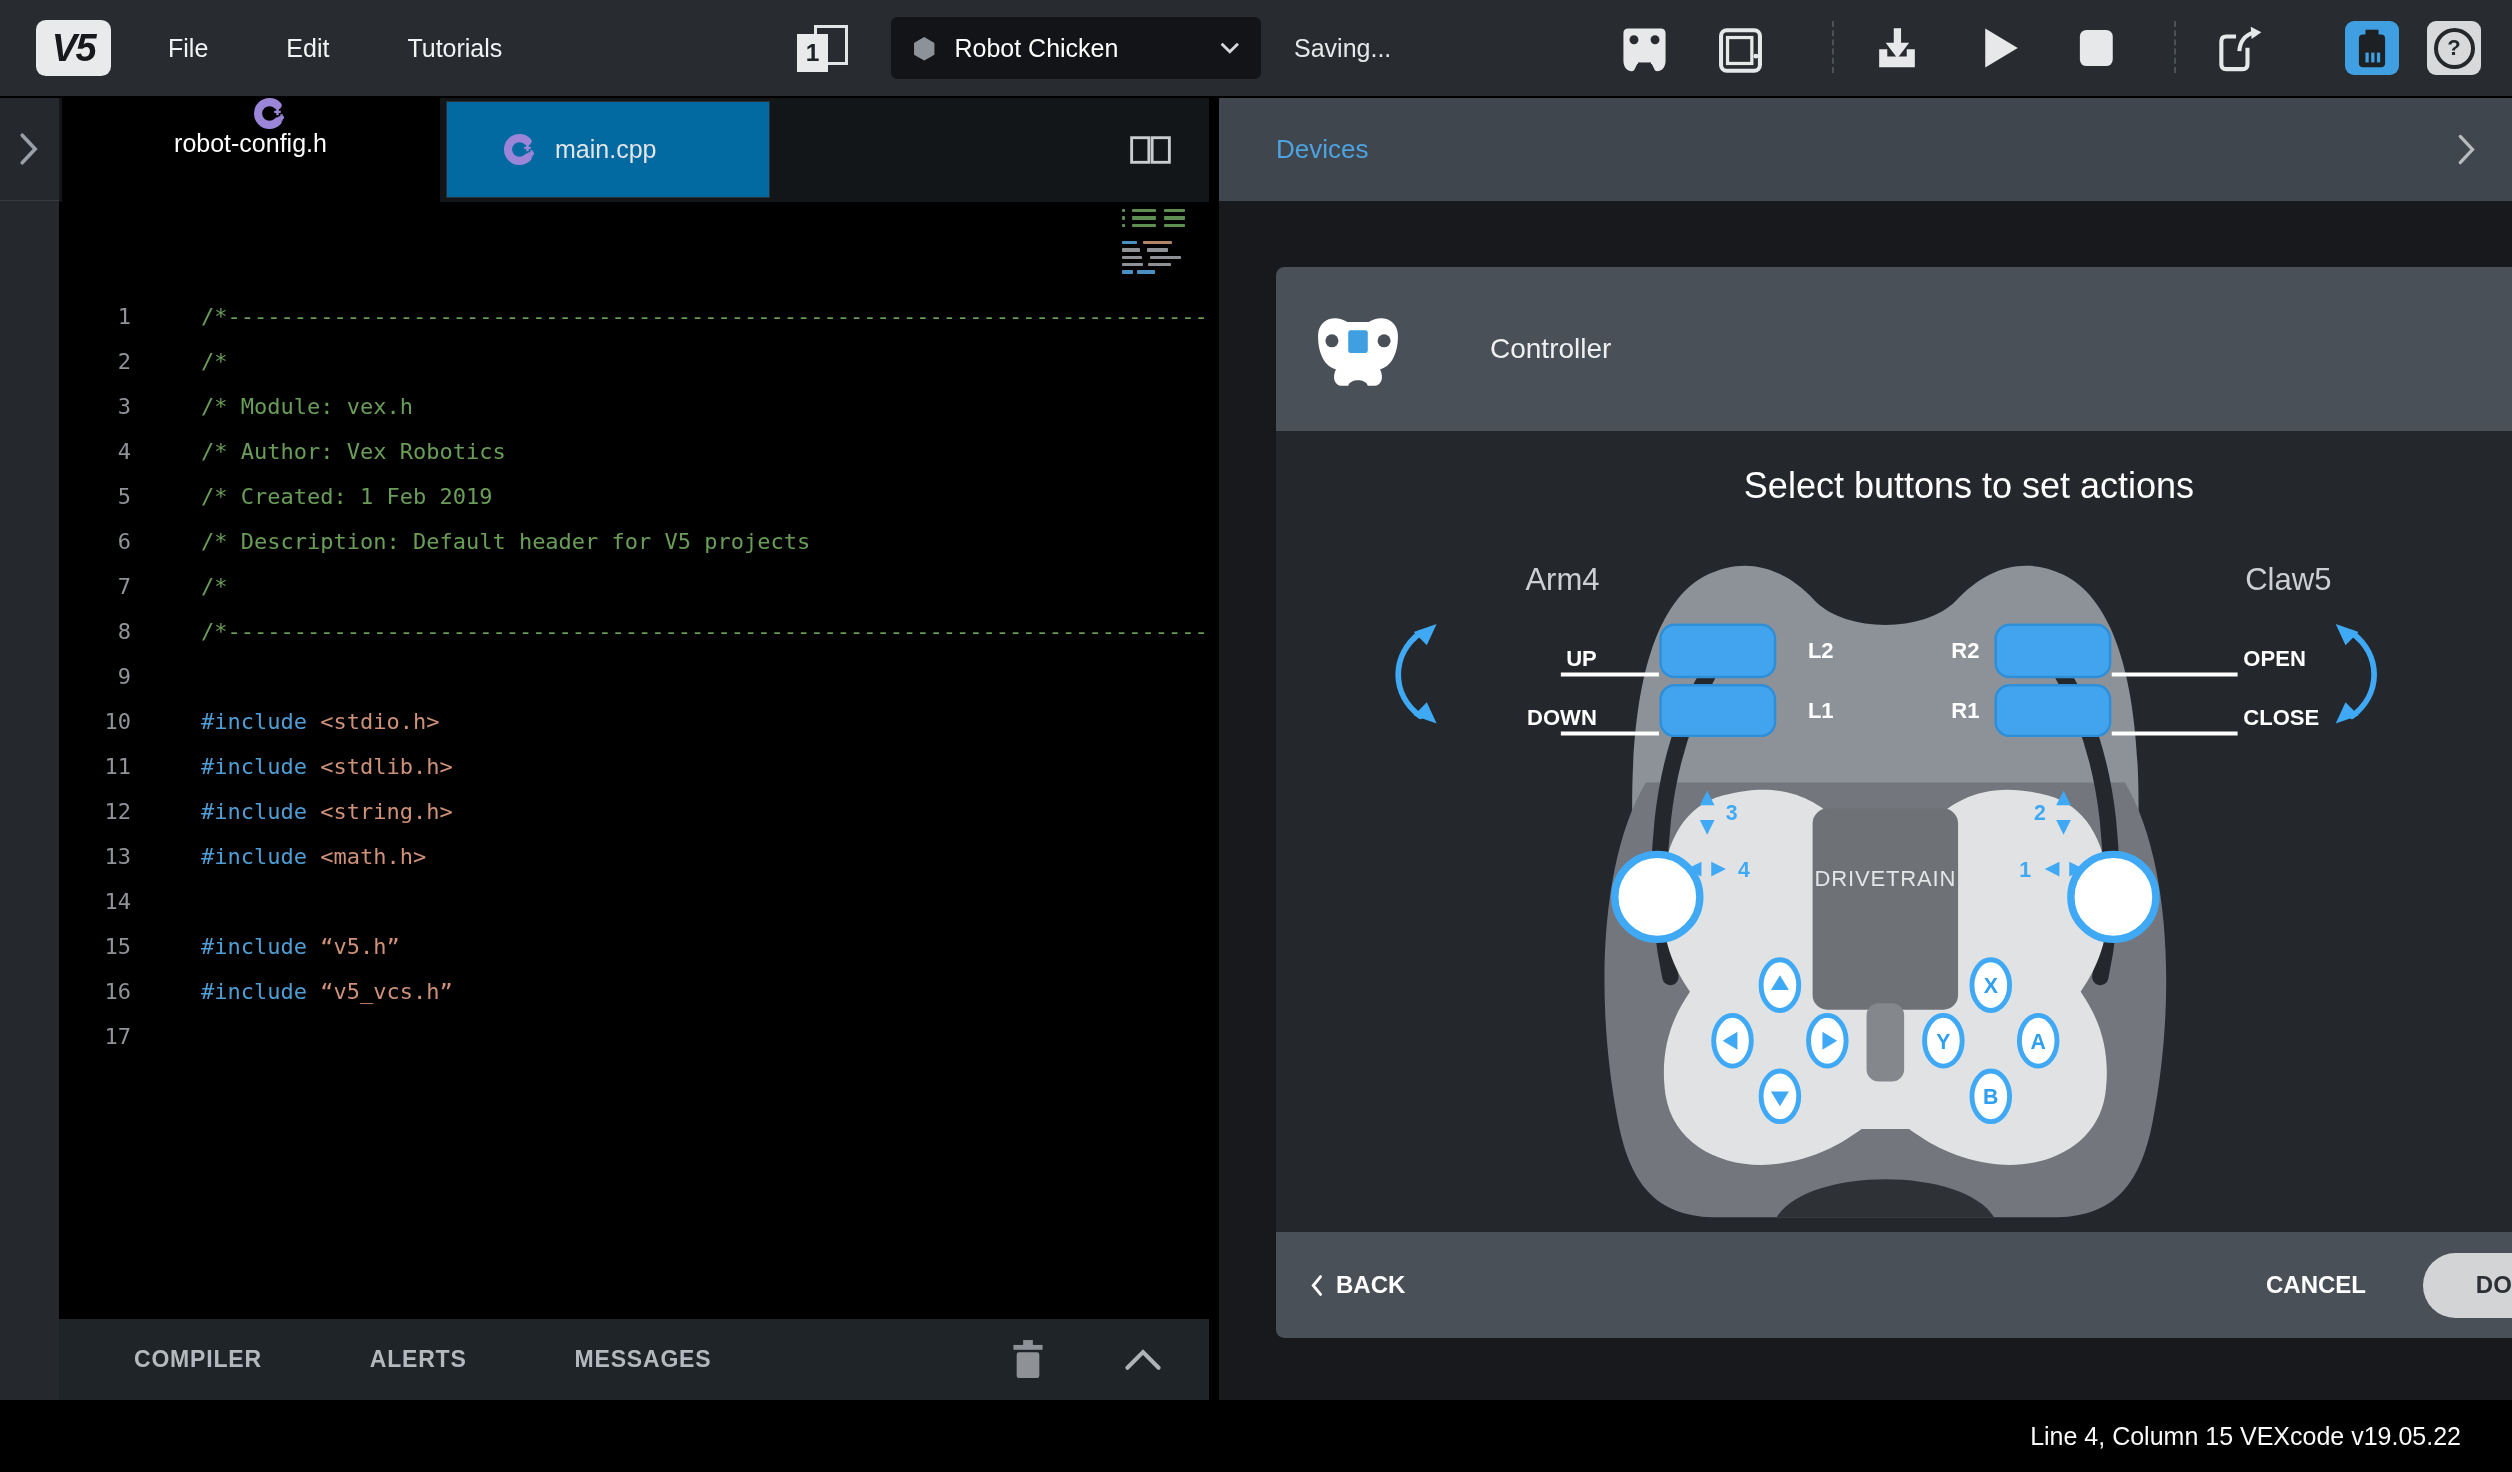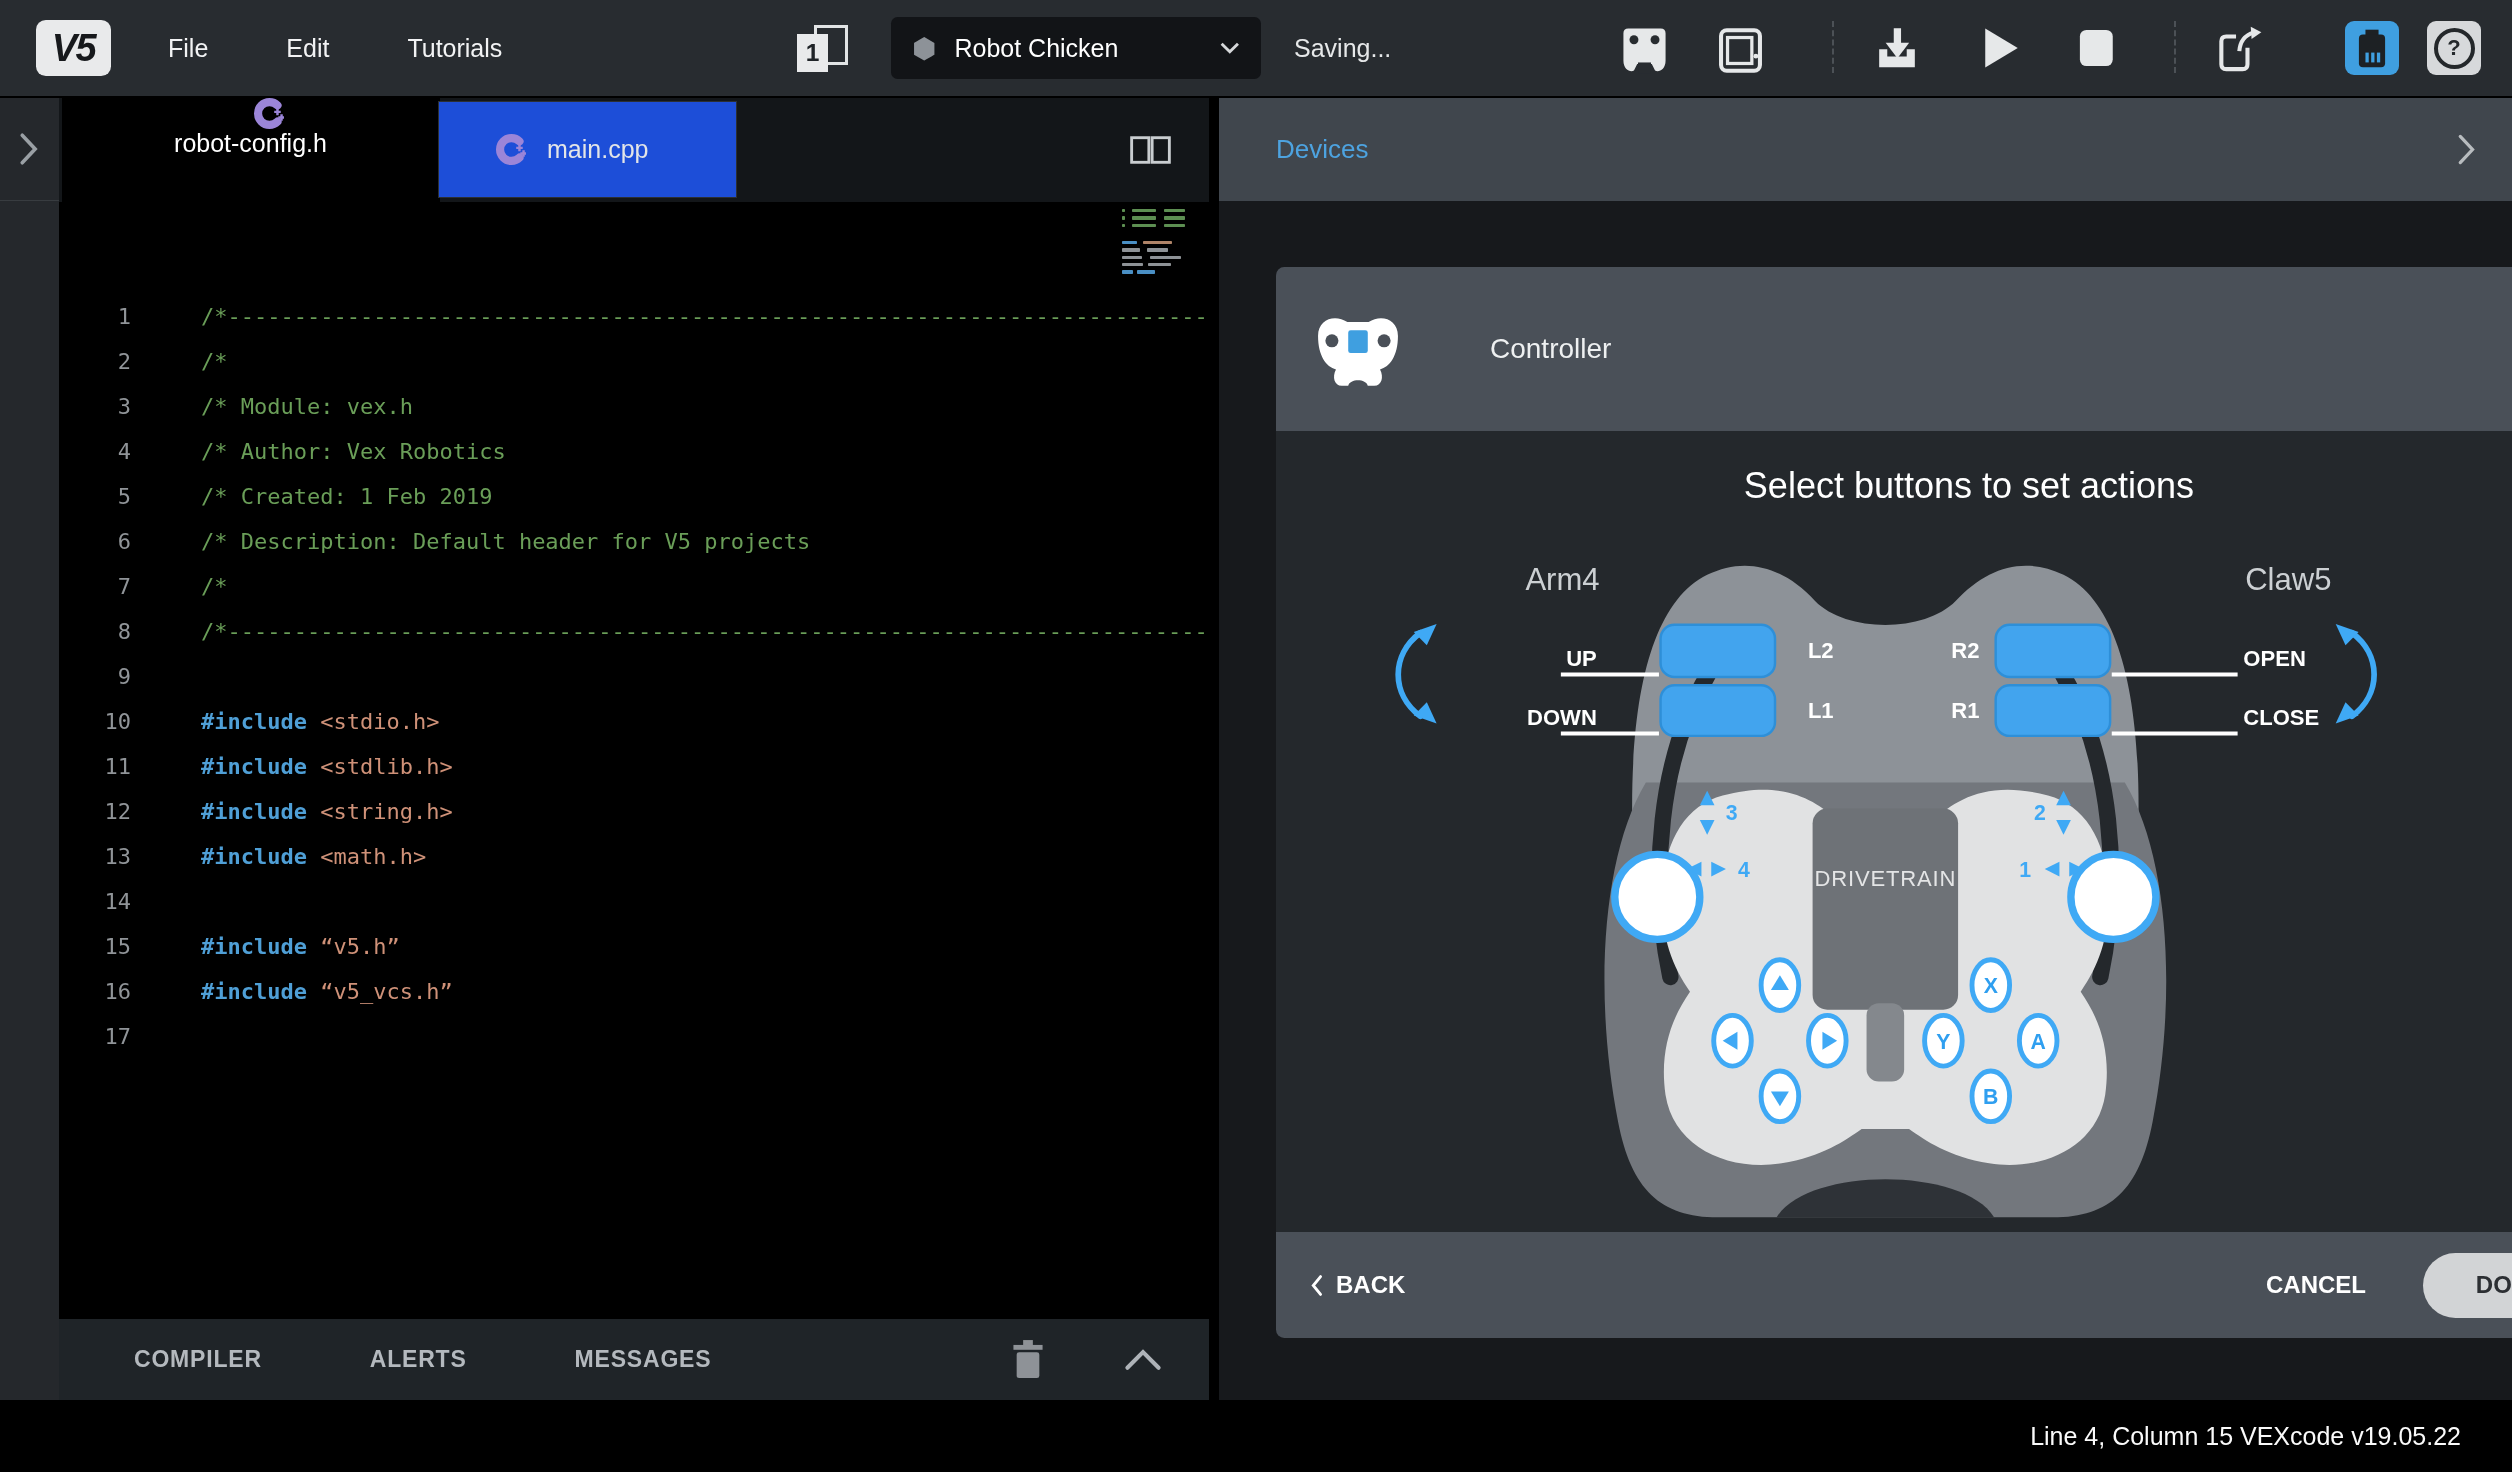--- a/index.html
+++ b/index.html
@@ -36,33 +36,33 @@
                display:flex; align-items:center; justify-content:center;
                color:#24282b; font-size:22px; font-weight:bold; }
 
   
   .rail { position:absolute; left:0; top:98px; width:59px; height:1302px; background:#25282c; }
   .rail-top { height:102px; border-bottom:1.6px solid #383c40; display:flex; align-items:center; justify-content:center; }
   .tabbar { position:absolute; left:59px; top:98px; width:1150px; height:104px; background:#131619; }
   .tab { position:absolute; top:0; height:104px; display:flex; align-items:center; font-size:25px; }
   .tab .cpp-ic { margin:0 21px 0 56px; }
   .tab.active { left:2.5px; width:378px; background:#000; color:#fff;flex-direction:column; }
-  .tab.inactive { left:379px; width:299px; height:97px; top:2.5px; background:#1d4ed8;
+  .tab.inactive { left:387px; width:324px; height:97px; top:2.5px; background:#0369a1;
                   border:1.6px solid #2b2f33; color:#e3e5e7; box-sizing:border-box; }
   .split-ic { position:absolute; right:38px; top:38px; }
 
   
   .editor { position:absolute; left:59px; top:202px; width:1150px; height:1115px; background:#000; overflow:hidden; }
   .code-lines { padding-top:92px; }
   .code-line { display:flex; height:45px; align-items:center;
                font-family:"DejaVu Sans Mono",monospace; font-size:22px; }
   .ln { width:72px; text-align:right; color:#909498; flex:none; }
   .code { margin-left:70px; white-space:pre; }
   .tok-com { color:#6a9e58; }
-  .tok-pre { color:#4f9fd6;font-weight:bold; }
+  .tok-pre { color:#4f9fd6; }
   .tok-str { color:#cf9178; }
   .minimap { position:absolute; left:1063px; top:4.9px; width:83px; }
   .mm-row { display:flex; align-items:center; height:7.4px; }
   .mm-row i { display:block; height:3.3px; border-radius:0.8px; }
 
   
   .panelbar { position:absolute; left:59px; top:1317px; width:1150px; height:83px; background:#1f2428;
               border-top:2.5px solid #000; display:flex; align-items:center; padding-left:75px;
               box-sizing:border-box; gap:108px; }
   .panelbar .ptab { color:#b4b9be; font-size:23px; font-weight:600; letter-spacing:0.8px; }

